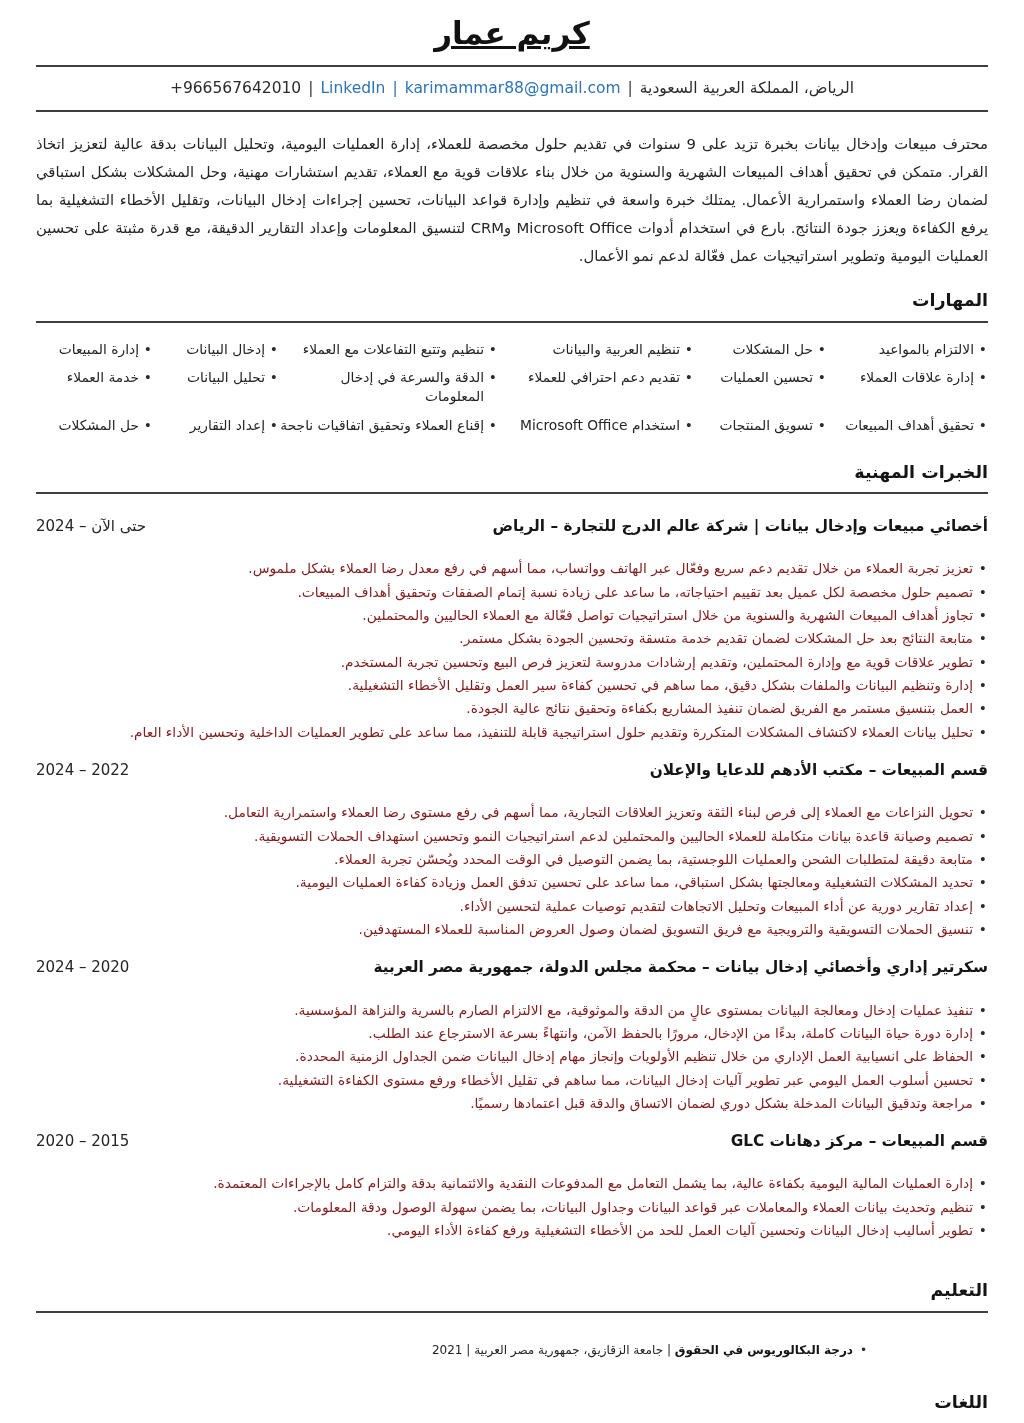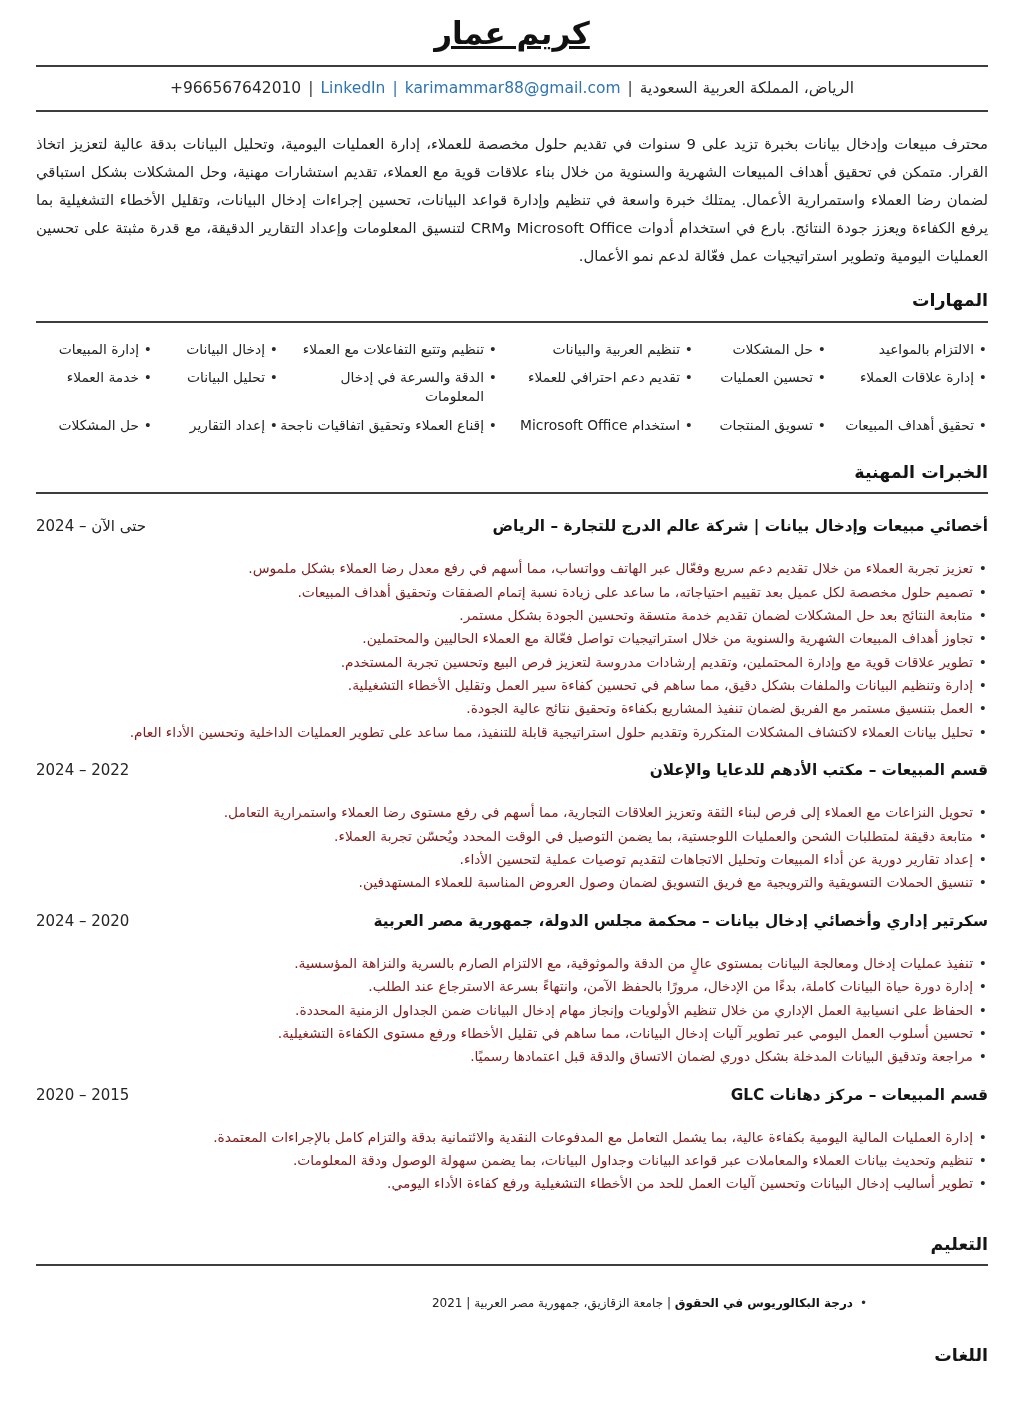--- a/index.html
+++ b/index.html
@@ -124,37 +124,39 @@
     <div class="rule"></div>
 
     <div class="job">
       <div class="job-head">
         <h3 class="job-title">أخصائي مبيعات وإدخال بيانات | شركة عالم الدرج للتجارة – الرياض</h3>
         <span class="date">حتى الآن – 2024</span>
       </div>
       <ul class="bullets">
         <li>تعزيز تجربة العملاء من خلال تقديم دعم سريع وفعّال عبر الهاتف وواتساب، مما أسهم في رفع معدل رضا العملاء بشكل ملموس.</li>
         <li>تصميم حلول مخصصة لكل عميل بعد تقييم احتياجاته، ما ساعد على زيادة نسبة إتمام الصفقات وتحقيق أهداف المبيعات.</li>
+        <li>تجاوز أهداف المبيعات الشهرية والسنوية من خلال استراتيجيات تواصل فعّالة مع العملاء الحاليين والمحتملين.</li>
         <li>متابعة النتائج بعد حل المشكلات لضمان تقديم خدمة متسقة وتحسين الجودة بشكل مستمر.</li>
-        <li>تجاوز أهداف المبيعات الشهرية والسنوية من خلال استراتيجيات تواصل فعّالة مع العملاء الحاليين والمحتملين.</li>
         <li>تطوير علاقات قوية مع وإدارة المحتملين، وتقديم إرشادات مدروسة لتعزيز فرص البيع وتحسين تجربة المستخدم.</li>
         <li>إدارة وتنظيم البيانات والملفات بشكل دقيق، مما ساهم في تحسين كفاءة سير العمل وتقليل الأخطاء التشغيلية.</li>
         <li>العمل بتنسيق مستمر مع الفريق لضمان تنفيذ المشاريع بكفاءة وتحقيق نتائج عالية الجودة.</li>
         <li>تحليل بيانات العملاء لاكتشاف المشكلات المتكررة وتقديم حلول استراتيجية قابلة للتنفيذ، مما ساعد على تطوير العمليات الداخلية وتحسين الأداء العام.</li>
       </ul>
     </div>
 
     <div class="job">
       <div class="job-head">
         <h3 class="job-title">قسم المبيعات – مكتب الأدهم للدعايا والإعلان</h3>
         <span class="date">2022 – 2024</span>
       </div>
       <ul class="bullets">
         <li>تحويل النزاعات مع العملاء إلى فرص لبناء الثقة وتعزيز العلاقات التجارية، مما أسهم في رفع مستوى رضا العملاء واستمرارية التعامل.</li>
+        <li>تصميم وصيانة قاعدة بيانات متكاملة للعملاء الحاليين والمحتملين لدعم استراتيجيات النمو وتحسين استهداف الحملات التسويقية.</li>
         <li>متابعة دقيقة لمتطلبات الشحن والعمليات اللوجستية، بما يضمن التوصيل في الوقت المحدد ويُحسّن تجربة العملاء.</li>
+        <li>تحديد المشكلات التشغيلية ومعالجتها بشكل استباقي، مما ساعد على تحسين تدفق العمل وزيادة كفاءة العمليات اليومية.</li>
         <li>إعداد تقارير دورية عن أداء المبيعات وتحليل الاتجاهات لتقديم توصيات عملية لتحسين الأداء.</li>
         <li>تنسيق الحملات التسويقية والترويجية مع فريق التسويق لضمان وصول العروض المناسبة للعملاء المستهدفين.</li>
       </ul>
     </div>
 
     <div class="job">
       <div class="job-head">
         <h3 class="job-title">سكرتير إداري وأخصائي إدخال بيانات – محكمة مجلس الدولة، جمهورية مصر العربية</h3>
         <span class="date">2020 – 2024</span>
       </div>

